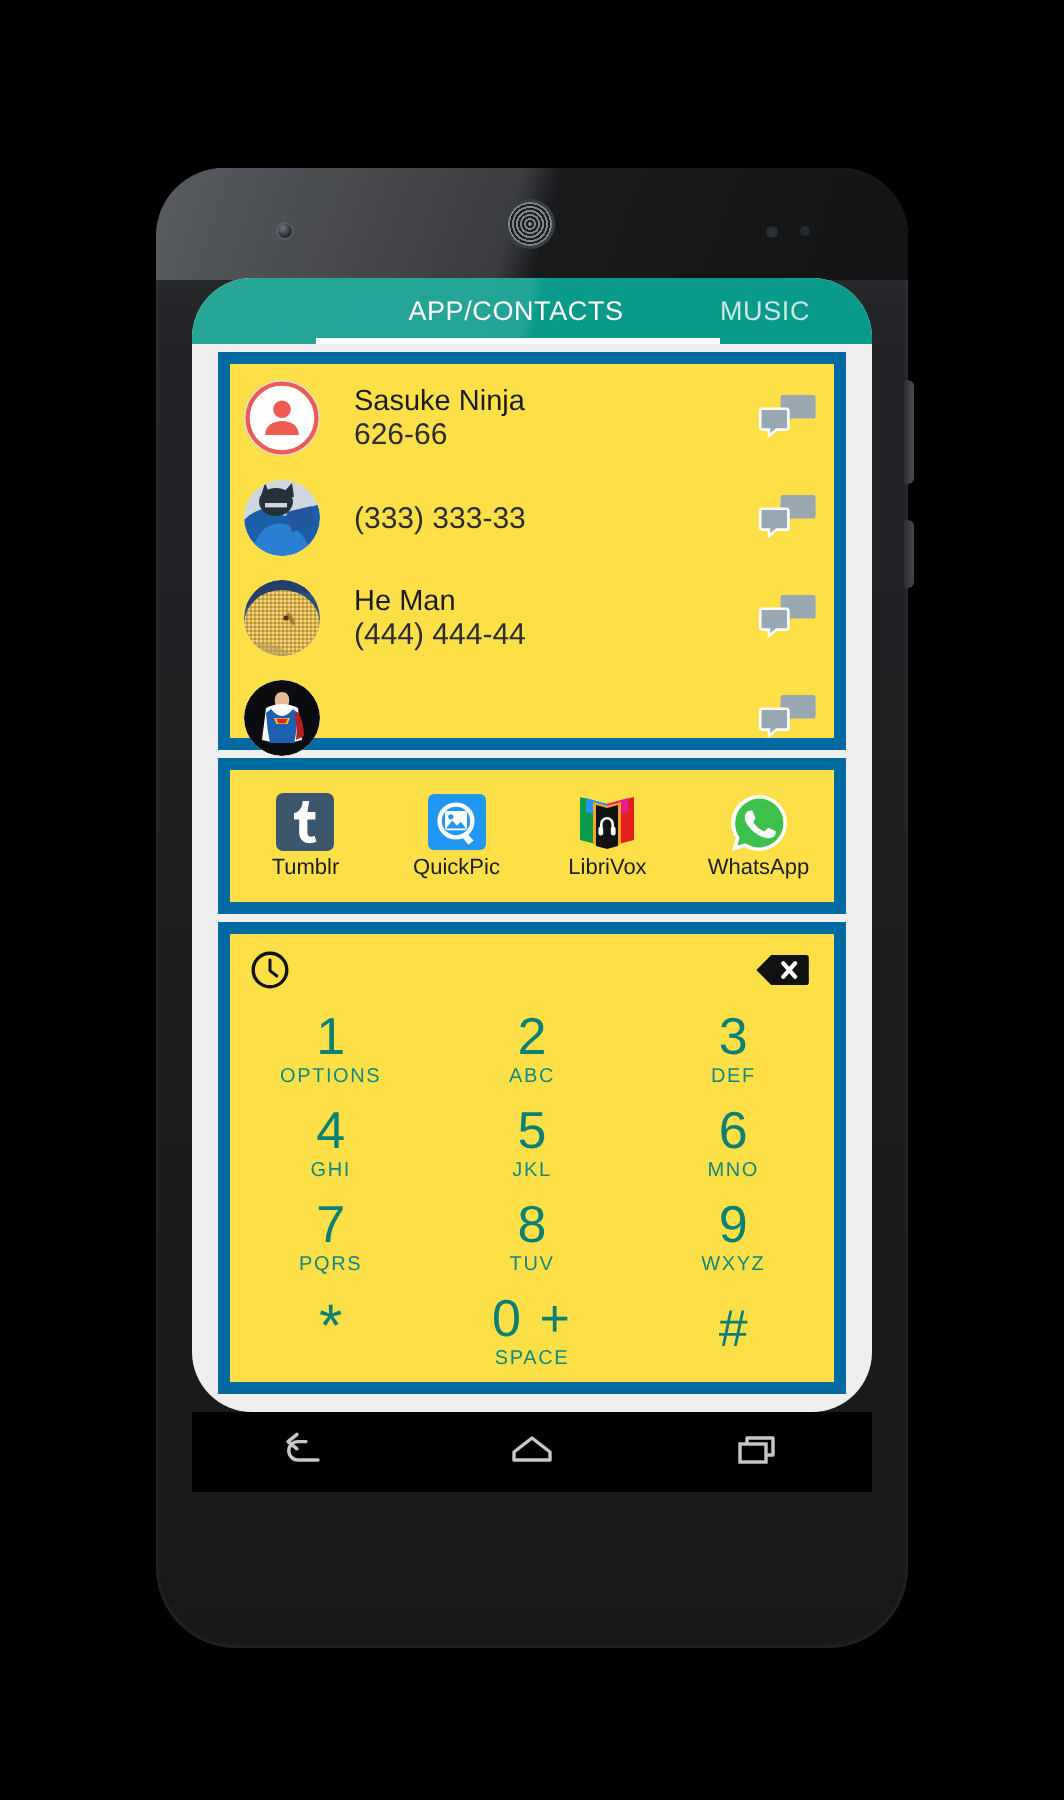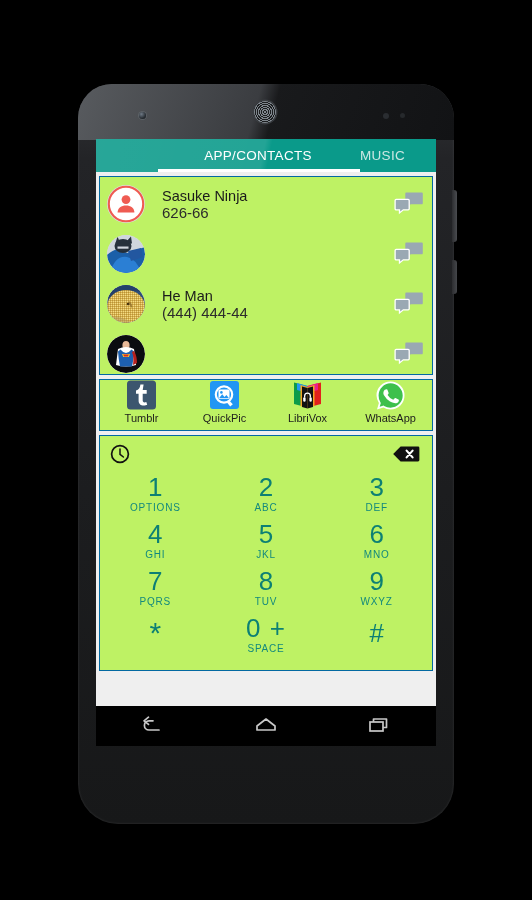--- a/index.html
+++ b/index.html
@@ -102,20 +102,21 @@
 
   
   .screen {
     position: absolute;
     left: 96px;
     top: 139px;
     width: 340px;
     height: 567px;
     background: #efefef;
     overflow: hidden;
+    border-radius: 30px;
   }
 
   
   .tabbar {
     position: relative;
     height: 33px;
     background: #0a9a8a;
     display: flex;
     align-items: center;
     overflow: hidden;
@@ -155,23 +156,23 @@
     left: 62px;
     bottom: 0;
     width: 202px;
     height: 3px;
     background: #ffffff;
     z-index: 3;
   }
 
   
   .card {
-    background: #bef264;
-    border: 1px solid #0369a1;
-    margin: 4px 3px;
+    background: #fde047;
+    border: 6px solid #0369a1;
+    margin: 4px 13px;
     box-sizing: border-box;
   }
 
   
   .contacts-card {
     margin-top: 4px;
     height: 199px;
     padding: 2px 0 0 0;
   }
   .contact-row {
@@ -212,23 +213,23 @@
   .msg-icon {
     flex: 0 0 30px;
     width: 30px;
     height: 26px;
     position: relative;
   }
   .msg-icon svg { display:block; width: 100%; height: 100%; }
 
   
   .apps-card {
-    height: 52px;
+    height: 78px;
     display: flex;
-    align-items: flex-start;
+    align-items: center;
   }
   .app-item {
     flex: 1;
     text-align: center;
   }
   .app-icon {
     width: 31px;
     height: 31px;
     margin: 0 auto 1px auto;
     position: relative;
@@ -369,20 +370,21 @@
               <path d="M3 38 Q8 20 20 22 Q30 24 34 38z" fill="#2b7fd4"></path>
               <ellipse cx="16" cy="11" rx="8.5" ry="7" fill="#26313c"></ellipse>
               <path d="M8.5 8 L10.5 1.5 L13 7.5 L19 7 L24 1.5 L25 8.5z" fill="#26313c"></path>
               <rect x="10.5" y="11.5" width="11" height="2.2" fill="#cfd6dd"></rect>
               <path d="M11 15 q5 4 10 0 q-5 3.5 -10 0z" fill="#1b2730"></path>
               <path d="M21 16 L34 13 L36 22 L24 26z" fill="#2257a0"></path>
             </g>
           </svg>
         </div>
         <div class="contact-text">
+          <div class="contact-number">(333) 333-33</div>
         </div>
         <div class="msg-icon">
           <svg viewBox="0 0 30 26">
             <path d="M12.5 1.5h15.2c.6 0 1.1.5 1.1 1.1v9.6c0 .6-.5 1.1-1.1 1.1h-11l-4.2 3.3v-3.3h-.1c-.6 0-1.1-.5-1.1-1.1V2.6c0-.6.5-1.1 1.1-1.1z" fill="#9aa8b3"></path>
             <path d="M2.2 8.4h11.9c.6 0 1.1.5 1.1 1.1v8.2c0 .6-.5 1.1-1.1 1.1H9.3L5.5 21.9v-3.1H2.2c-.6 0-1.1-.5-1.1-1.1V9.5c0-.6.5-1.1 1.1-1.1z" fill="#9aa8b3" stroke="#ffffff" stroke-width="1.3"></path>
           </svg>
         </div>
       </div>
 
       <div class="contact-row">

